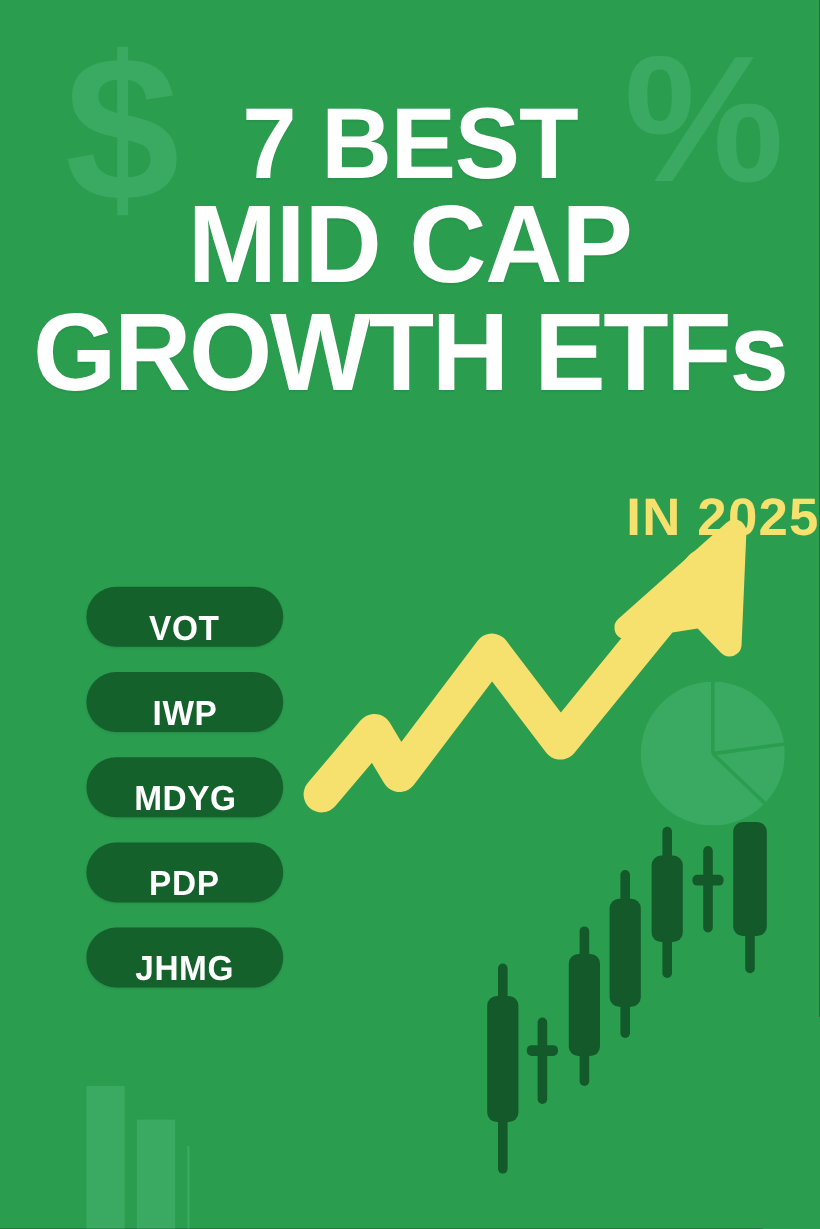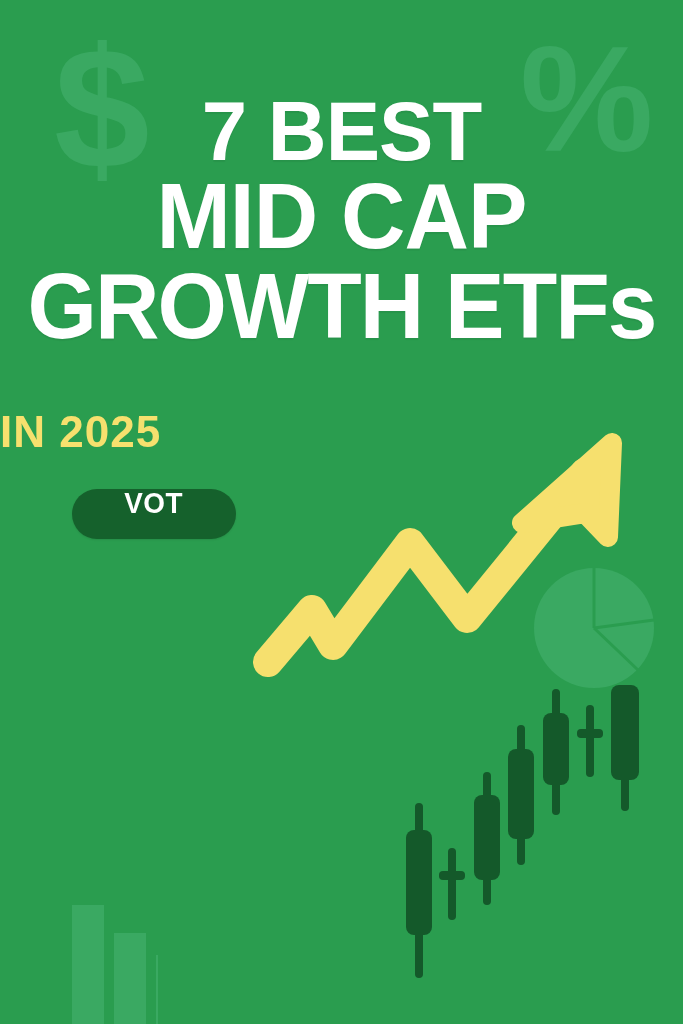--- a/index.html
+++ b/index.html
@@ -51,21 +51,21 @@
     left: 22px;
     top: 895px;
     width: 136px;
     height: 129px;
   }
 
   
   #headline {
     position: absolute;
     left: 0;
-    top: 92px;
+    top: 80px;
     width: 683px;
     text-align: center;
   }
   .title-line {
     display: block;
     color: #ffffff;
     font-weight: 700;
     line-height: 0.93;
     letter-spacing: -1px;
     white-space: nowrap;
@@ -74,21 +74,21 @@
   }
   #title-line-1 { font-size: 84px; }
   #title-line-2 { font-size: 92px; margin-top: 4px; }
   #title-line-3 { font-size: 92px; margin-top: 4px; letter-spacing: -2px; }
 
   #subtitle {
     position: absolute;
     left: 0;
     top: 410px;
     width: 683px;
-    text-align: left;
+    text-align: right;
     color: #f6e06e;
     font-size: 44px;
     font-weight: 700;
     letter-spacing: 1px;
     line-height: 1;
   }
 
   
   #ticker-list {
     position: absolute;
@@ -97,21 +97,21 @@
     width: 164px;
   }
   .ticker-pill {
     position: relative;
     width: 164px;
     height: 50px;
     margin-bottom: 21px;
     background: #15612c;
     border-radius: 25px;
     display: flex;
-    align-items: flex-start;
+    align-items: flex-end;
     justify-content: center;
     box-shadow: 0 1px 2px rgba(0,0,0,0.10);
   }
   .ticker-label {
     color: #ffffff;
     font-size: 29px;
     font-weight: 700;
     letter-spacing: 0.5px;
     line-height: 1;
     transform: scaleX(0.96);
@@ -199,15 +199,27 @@
     <span class="title-line" id="title-line-2">MID CAP</span>
     <span class="title-line" id="title-line-3">GROWTH ETFs</span>
   </div>
 
   <div id="subtitle">IN 2025</div>
 
   <div id="ticker-list">
     <div class="ticker-pill">
       <span class="ticker-label">VOT</span>
     </div>
+    <div class="ticker-pill">
+      <span class="ticker-label">IWP</span>
+    </div>
+    <div class="ticker-pill">
+      <span class="ticker-label">MDYG</span>
+    </div>
+    <div class="ticker-pill">
+      <span class="ticker-label">PDP</span>
+    </div>
+    <div class="ticker-pill">
+      <span class="ticker-label">JHMG</span>
+    </div>
   </div>
 
 </div>
 
 </body></html>

